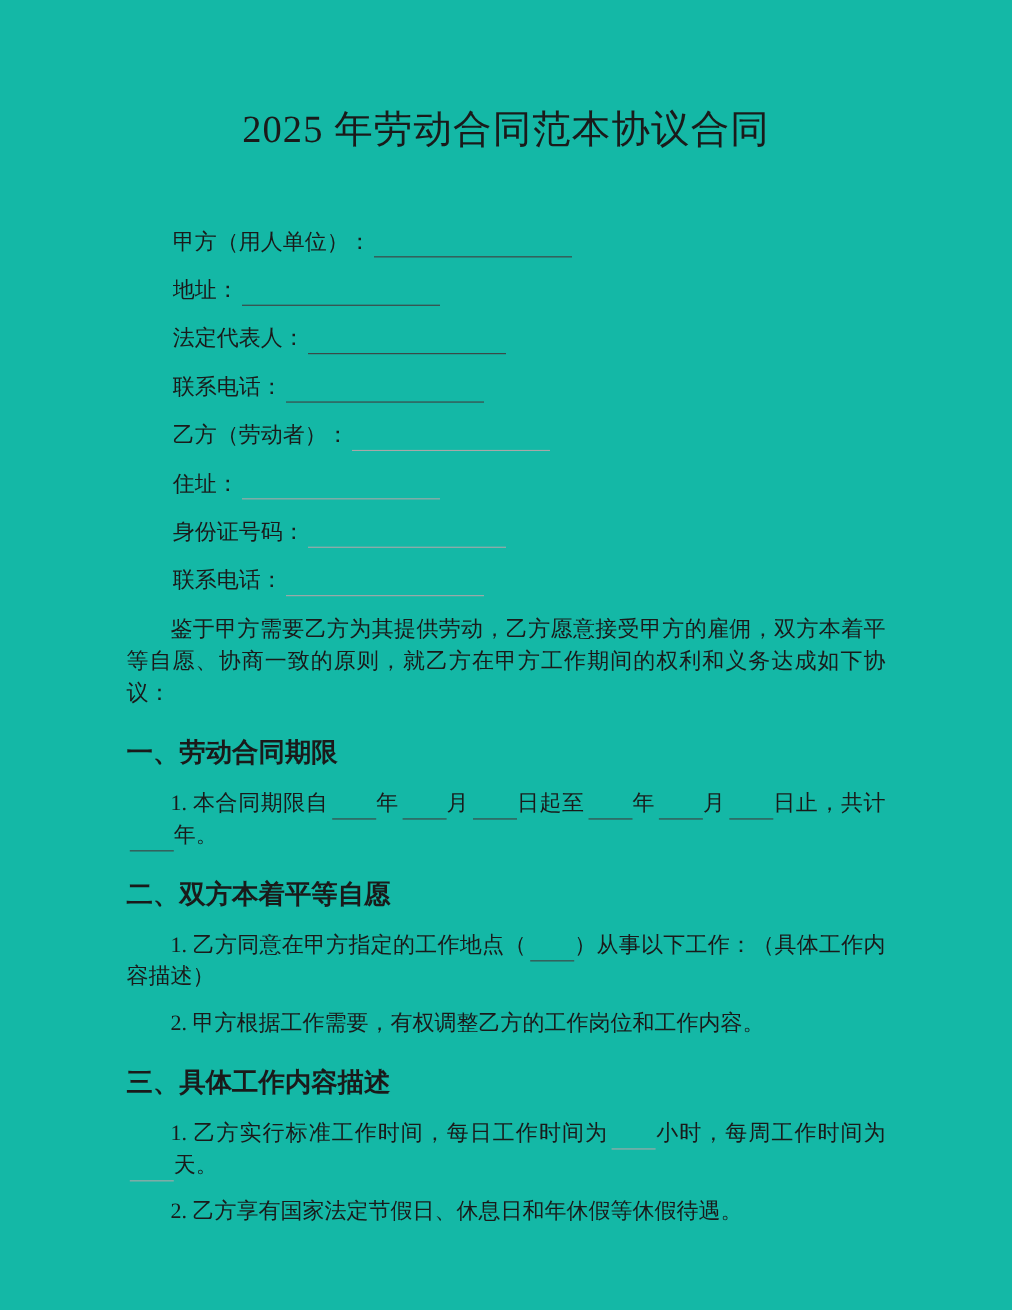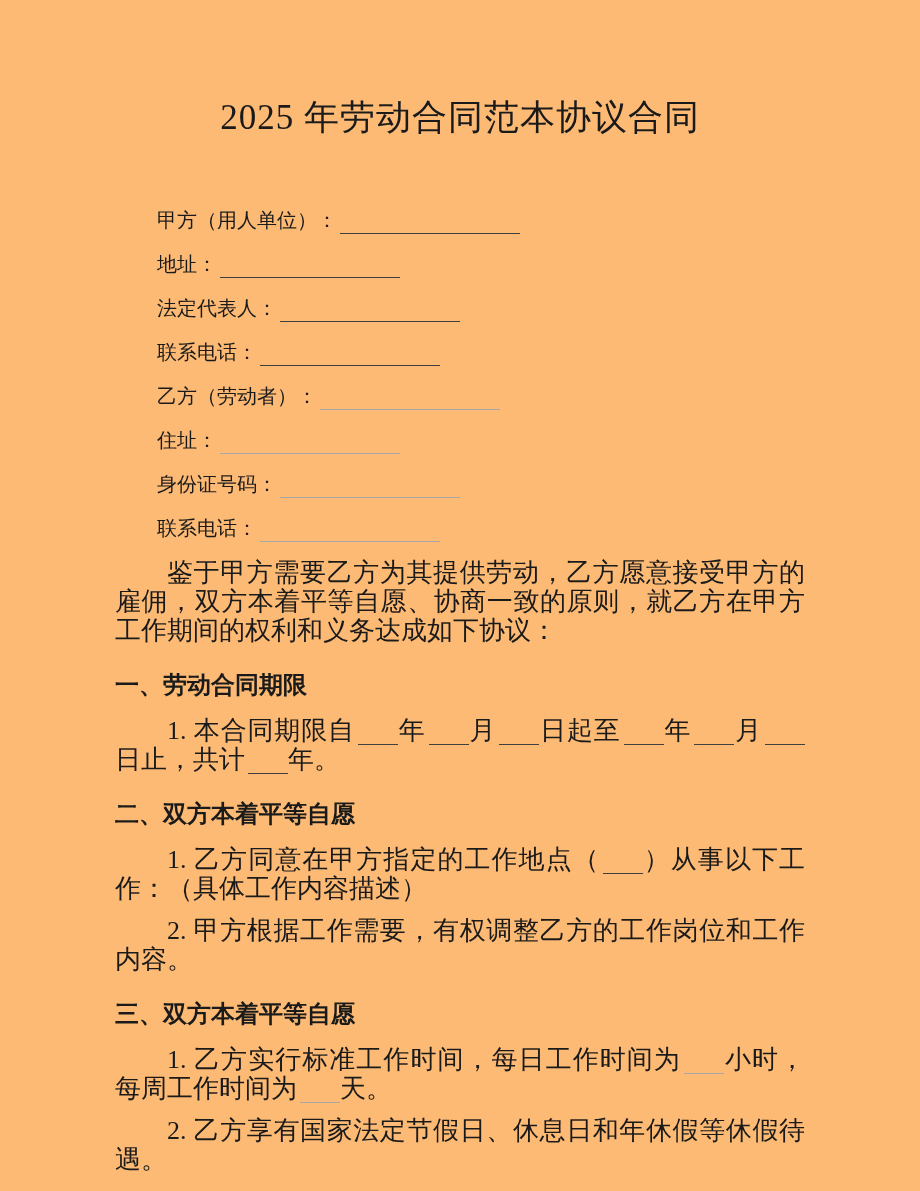--- a/index.html
+++ b/index.html
@@ -5,21 +5,21 @@
   html,body{margin:0;padding:0;background:#ffffff;}
   body{
     width:920px;height:1191px;overflow:hidden;
     font-family:"Liberation Serif","DejaVu Serif",serif;
     color:#1a1a1a;
   }
   .page{
     box-sizing:border-box;
     width:920px;height:1191px;
     padding:94px 115px 0 115px;
-    background:#fdba74;
+    background:#14b8a6;
   }
   .doc-title{
     margin:0 0 64px 0;
     font-size:35px;
     font-weight:400;
     text-align:center;
     letter-spacing:1px;
     line-height:48px;
     white-space:nowrap;
   }
@@ -31,21 +31,21 @@
   }
   .blank{
     display:inline-block;
     height:18px;
     margin-left:3px;
     vertical-align:bottom;
   }
   .blank.black{border-bottom:1px solid #3f3f3f;}
   .blank.gray{border-bottom:1px solid #a8a8a8;}
   .para{
-    font-size:26px;
+    font-size:20px;
     line-height:29px;
     text-align:justify;
     text-indent:2em;
     margin:0 0 13px 0;
   }
   .preamble{margin-top:8px;margin-bottom:18px;}
   .section-heading{
     font-size:24px;
     font-weight:700;
     margin:26px 0 16px 0;
@@ -68,17 +68,17 @@
       <div class="field-row"><span>身份证号码：</span><span class="blank gray" style="width: 180px;"></span></div>
       <div class="field-row"><span>联系电话：</span><span class="blank gray" style="width: 180px;"></span></div>
     </div>
   <p class="para preamble">鉴于甲方需要乙方为其提供劳动，乙方愿意接受甲方的雇佣，双方本着平等自愿、协商一致的原则，就乙方在甲方工作期间的权利和义务达成如下协议：</p>
   <div>
       <p class="para section-heading">一、劳动合同期限</p>
       <p class="para clause">1. 本合同期限自<span class="blank black" style="width: 40px;"></span>年<span class="blank black" style="width: 40px;"></span>月<span class="blank black" style="width: 40px;"></span>日起至<span class="blank black" style="width: 40px;"></span>年<span class="blank black" style="width: 40px;"></span>月<span class="blank black" style="width: 40px;"></span>日止，共计<span class="blank black" style="width: 40px;"></span>年。</p>
       <p class="para section-heading">二、双方本着平等自愿</p>
       <p class="para clause">1. 乙方同意在甲方指定的工作地点（<span class="blank black" style="width: 40px;"></span>）从事以下工作：（具体工作内容描述）</p>
       <p class="para clause">2. 甲方根据工作需要，有权调整乙方的工作岗位和工作内容。</p>
-      <p class="para section-heading">三、双方本着平等自愿</p>
+      <p class="para section-heading">三、具体工作内容描述</p>
       <p class="para clause">1. 乙方实行标准工作时间，每日工作时间为<span class="blank gray" style="width: 40px;"></span>小时，每周工作时间为<span class="blank gray" style="width: 40px;"></span>天。</p>
       <p class="para clause">2. 乙方享有国家法定节假日、休息日和年休假等休假待遇。</p>
     </div>
 </div>
 
 </body></html>

